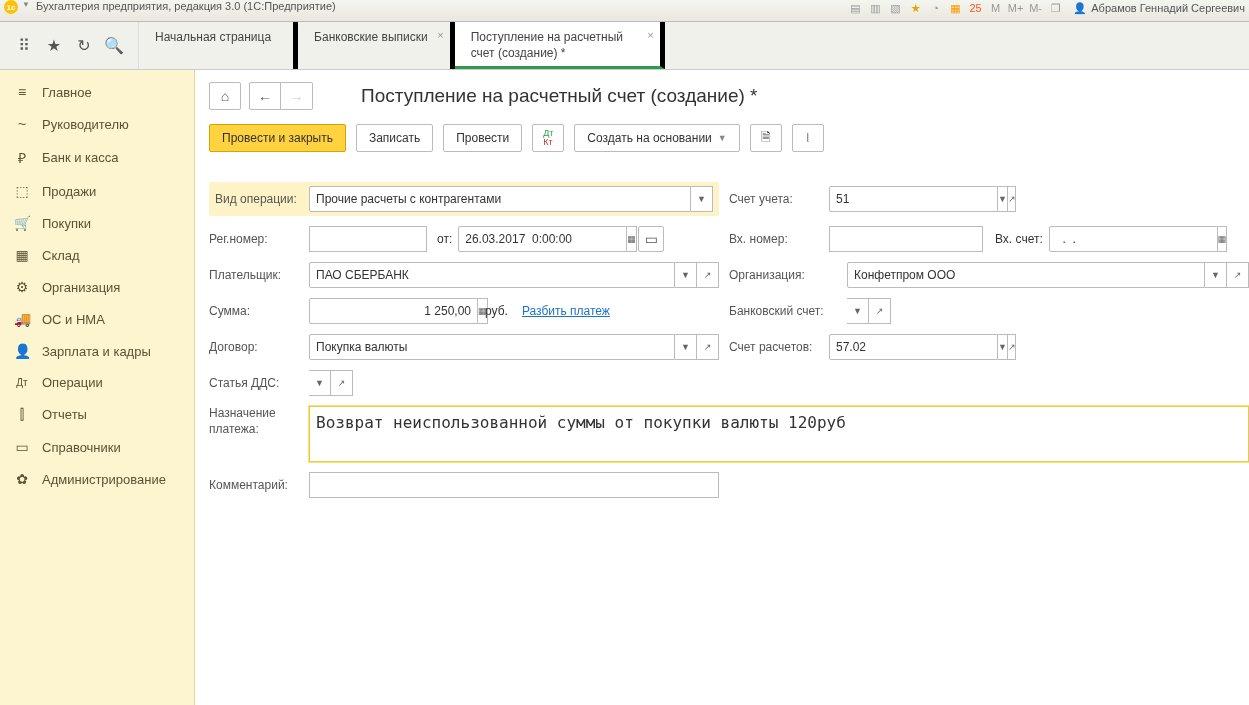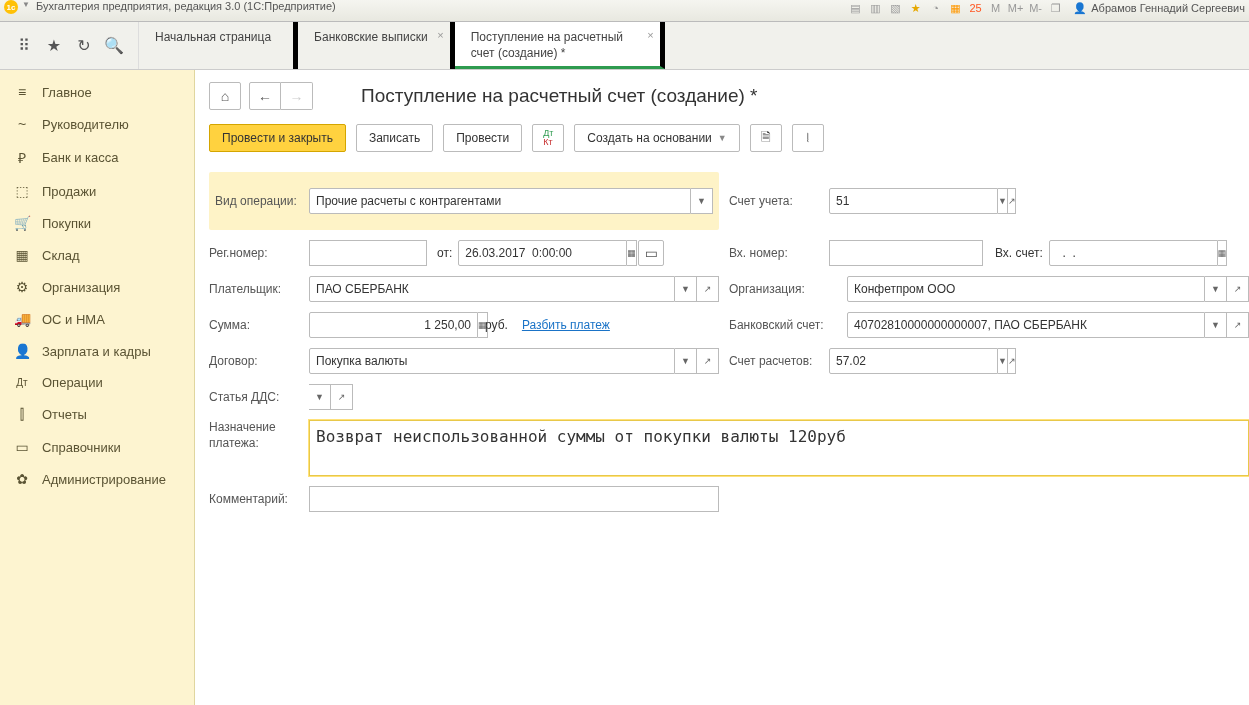--- a/index.html
+++ b/index.html
@@ -21,29 +21,29 @@
 .sidebar{width:195px;background:#fdf4d0;border-right:1px solid #e0d69f;padding-top:6px}
 .sidebar .item{display:flex;align-items:center;gap:12px;padding:8px 14px;color:#5a5333;font-size:13px;cursor:pointer}
 .sidebar .item .ic{width:16px;text-align:center;color:#5a5333;font-size:14px}
 .content{flex:1;padding:12px 14px;overflow:auto}
 .hdr{display:flex;align-items:center;gap:8px;margin-bottom:14px}
 .navbtn{width:32px;height:28px;border:1px solid #bbb;background:#fff;border-radius:2px;display:flex;align-items:center;justify-content:center;font-size:14px;color:#555}
 .navgrp{display:flex}
 .navgrp .navbtn:first-child{border-radius:2px 0 0 2px}
 .navgrp .navbtn:last-child{border-radius:0 2px 2px 0;border-left:none;color:#ccc}
 .pagetitle{font-size:19px;color:#333;margin-left:40px}
-.toolbar{display:flex;gap:10px;margin-bottom:20px;flex-wrap:wrap;align-items:center}
+.toolbar{display:flex;gap:10px;margin-bottom:30px;flex-wrap:wrap;align-items:center}
 .btn{height:28px;border:1px solid #bbb;background:#fff;border-radius:2px;padding:0 12px;display:flex;align-items:center;font-size:12px;color:#333;cursor:pointer}
 .btn.primary{background:#ffd23f;border-color:#d4a500;font-weight:normal}
 .btn.icon{width:32px;padding:0;justify-content:center}
 .btn .caret{margin-left:6px;font-size:9px;color:#888}
 .form{display:grid;grid-template-columns:510px 520px;column-gap:10px;row-gap:10px}
 .row{display:flex;align-items:center;gap:6px}
 .lbl{width:94px;color:#555;font-size:12px;flex-shrink:0}
-.hl{background:#fef3c7;padding:16px 6px;border-radius:2px}
+.hl{background:#fef3c7;padding:4px 6px;border-radius:2px}
 .hl .lbl{width:88px}
 .inp{height:26px;border:1px solid #bbb;background:#fff;padding:0 6px;font-size:12px;color:#333}
 .sel{display:flex}
 .sel .inp{flex:1;border-radius:2px 0 0 2px}
 .sel .sbtn{width:22px;height:26px;border:1px solid #bbb;border-left:none;background:#fff;display:flex;align-items:center;justify-content:center;font-size:9px;color:#666}
 .sel .sbtn+.sbtn{border-left:none}
 .link{color:#1a73c7;text-decoration:underline;cursor:pointer;font-size:12px}
 .ta{border:1px solid #e8c84a;background:#fff;padding:6px;font-size:16px;color:#333;height:56px;resize:none;box-shadow:0 0 0 1px #ffe27a}
 .full{grid-column:1/3}
 .lbl2{width:94px;color:#555;font-size:12px;flex-shrink:0;line-height:1.3}
@@ -235,21 +235,20 @@
         <div class="sel" style="width:170px">
           <input class="inp" style="text-align: right;" value="1 250,00">
           <div class="sbtn">▦</div>
         </div>
         <span>руб.</span>
         <span class="link" style="margin-left:8px">Разбить платеж</span>
       </div>
       <div class="row">
         <span class="lbl" style="width:112px">Банковский счет:</span>
         <div class="sel" style="flex:1">
-          <input class="inp" value="40702810000000000007, ПАО СБЕРБАНК" style="">
           <div class="sbtn">▼</div>
           <div class="sbtn">↗</div>
         </div>
       </div>
 
       <div class="row">
         <span class="lbl">Договор:</span>
         <div class="sel" style="flex:1">
           <input class="inp" value="Покупка валюты" style="">
           <div class="sbtn">▼</div>

